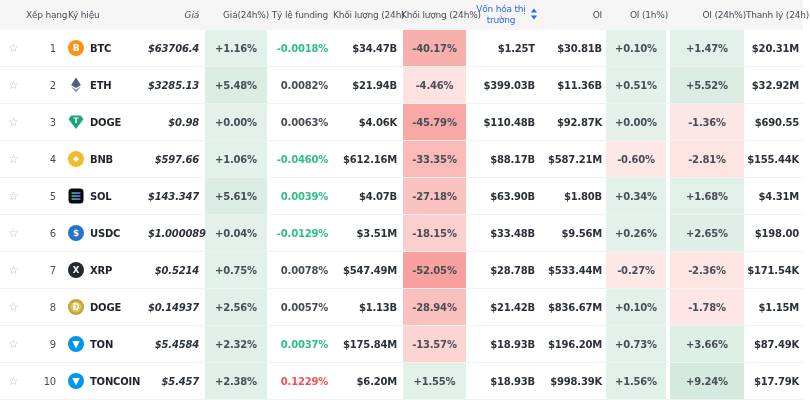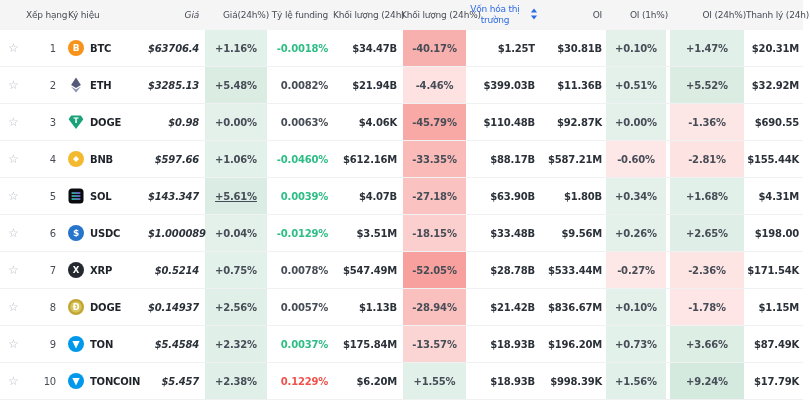--- a/index.html
+++ b/index.html
@@ -21,21 +21,21 @@
   .p-oi   { padding-right:2px; } .p-liq  { padding-right:4px; }
   .star { color:#b7bdc6; font-size:12px; line-height:1; display:inline-block; }
   .rank { color:#474d57; font-weight:400; }
   .symwrap { display:flex; align-items:center; gap:6px; }
   .coin { width:16px; height:16px; display:inline-block; flex:0 0 16px; }
   .coin svg { display:block; }
   .symname { font-weight:700; color:#1e2329; font-size:10px; }
   .fill { height:36px; margin:0 2px; display:flex; align-items:center; justify-content:center;
     color:#474d57; }
   .t-green { color:#2ebd85; } .t-red { color:#f0524e; } .t-neutral { color:#474d57; }
-  .mcap-head { display:flex; align-items:center; justify-content:flex-end; gap:9px;
+  .mcap-head { display:flex; align-items:center; justify-content:flex-end; gap:3px;
     color:#2e6be6; font-weight:400; }
   .mcap-head .txt { white-space:normal; width:52px; text-align:center; line-height:1.25; }
   .sort-icon { display:inline-block; width:8px; }
 </style>
 </head>
 <body>
 
 <table>
   <colgroup>
     <col style="width:26px">
@@ -229,21 +229,21 @@
                 <rect x="3.6" y="4.2" width="8.8" height="1.6" fill="url(#solg)"></rect>
                 <rect x="3.6" y="7.2" width="8.8" height="1.6" fill="url(#solg)"></rect>
                 <rect x="3.6" y="10.2" width="8.8" height="1.6" fill="url(#solg)"></rect>
               </svg>
             </span>
         <span class="symname">SOL</span>
       </span>
     </td>
     <td class="a-r p-price">$143.347</td>
     <td>
-          <div class="fill" style="background: rgba(46, 150, 95, 0.176); text-decoration: underline;">+5.61%</div>
+          <div class="fill" style="background: rgba(46, 150, 95, 0.176);">+5.61%</div>
         </td>
     <td class="a-r p-fund t-green">0.0039%</td>
     <td class="a-r p-vol">$4.07B</td>
     <td>
           <div class="fill" style="background: rgba(240, 80, 75, 0.345);">-27.18%</div>
         </td>
     <td class="a-r p-mcap">$63.90B</td>
     <td class="a-r p-oi">$1.80B</td>
     <td>
           <div class="fill" style="background: rgba(46, 150, 95, 0.133);">+0.34%</div>

